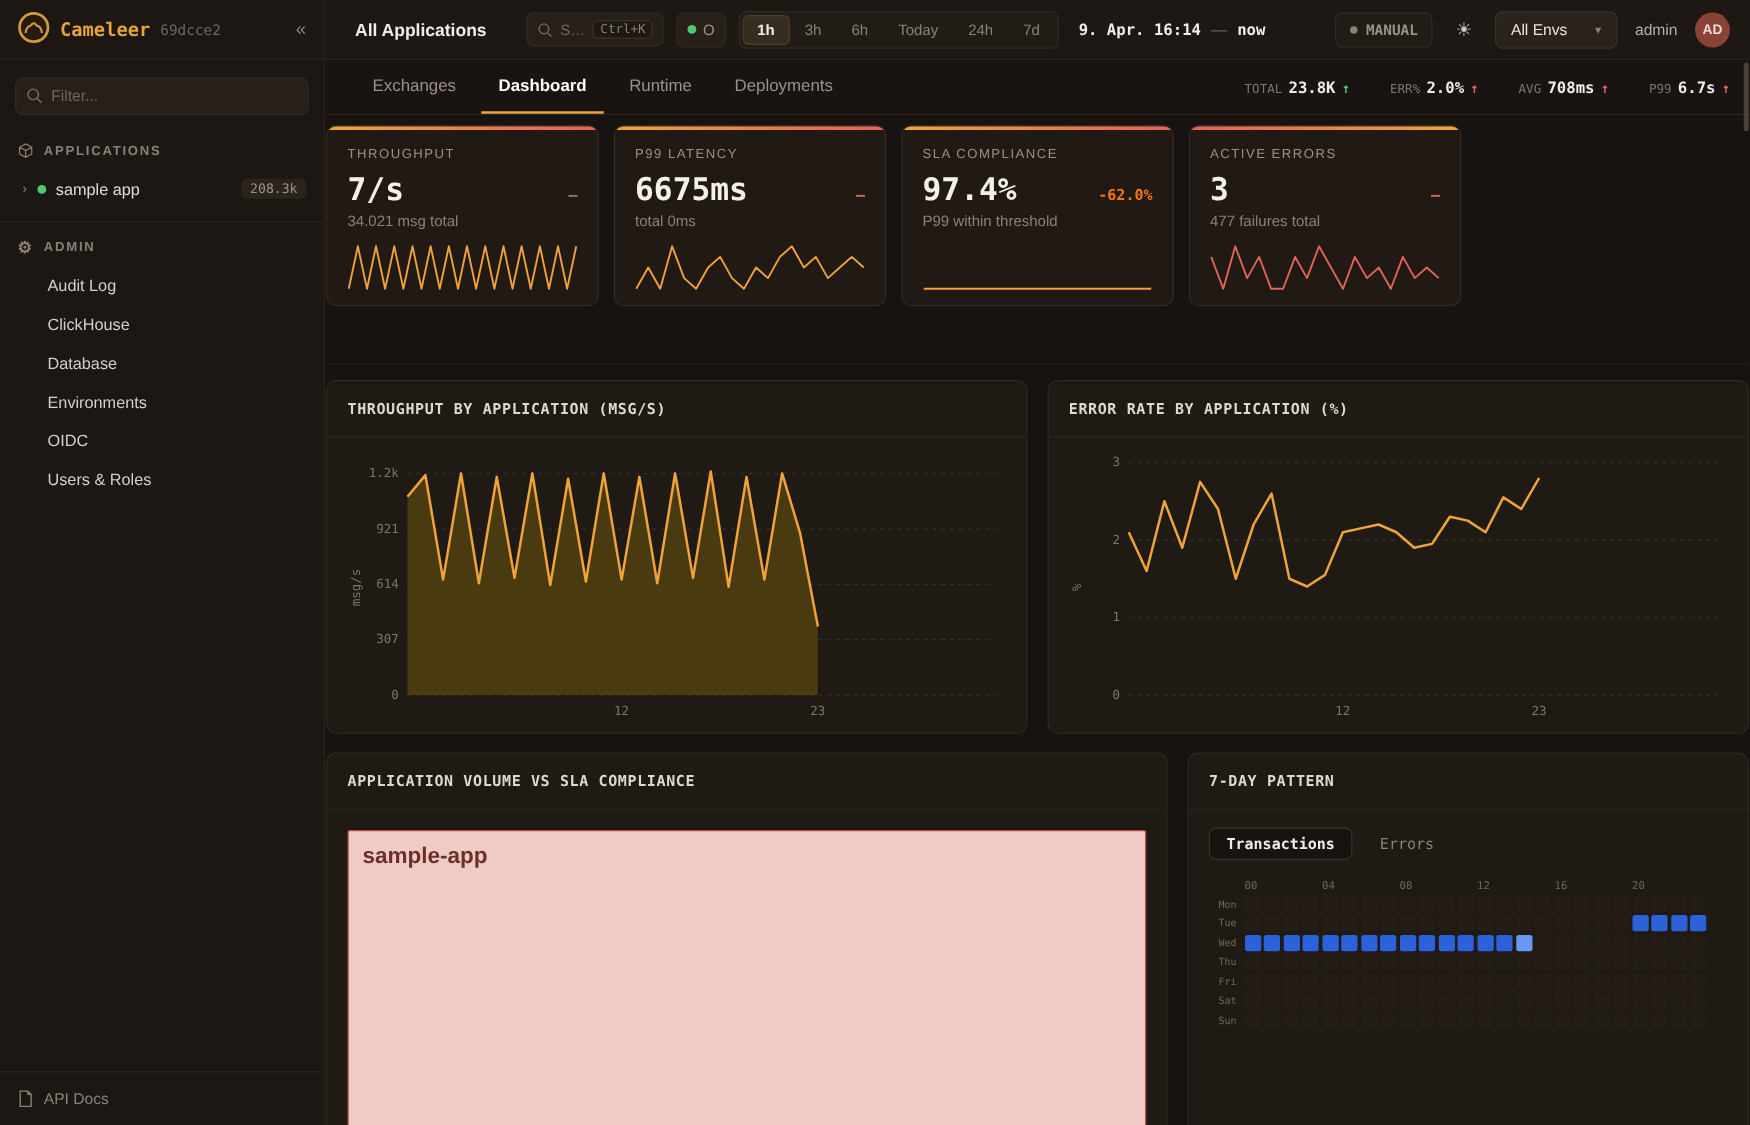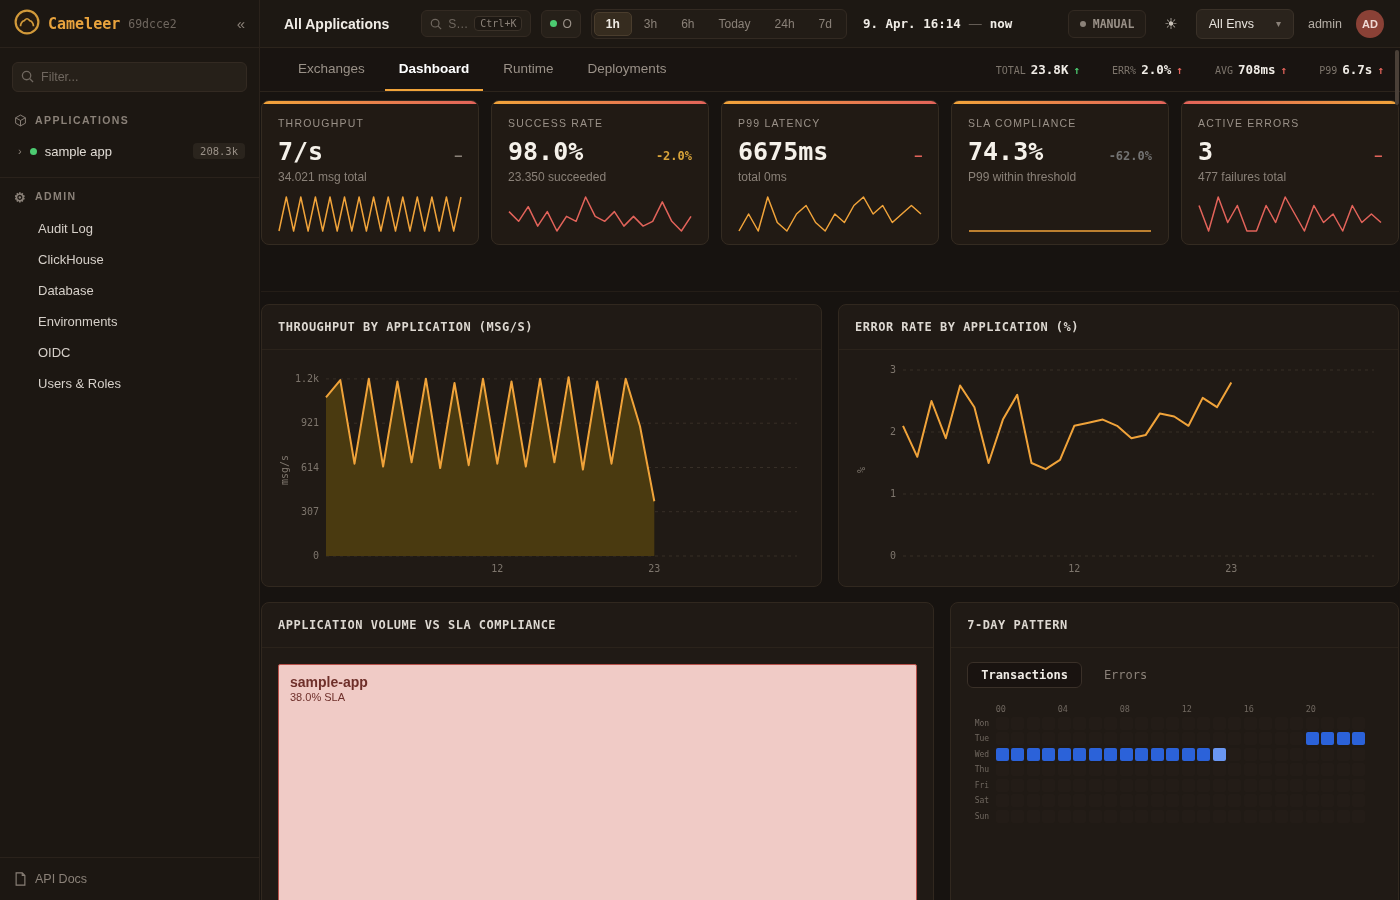--- a/index.html
+++ b/index.html
@@ -11,21 +11,21 @@
   
   .sidebar { width:260px; flex:none; background:#1c1712; border-right:1px solid #2a221b; display:flex; flex-direction:column; }
   .sb-head { height:48px; display:flex; align-items:center; gap:8px; padding:0 14px; border-bottom:1px solid #2a221b; }
   .logo-text { font-family:"DejaVu Sans Mono",monospace; font-weight:bold; font-size:15px; color:#e8a33d; }
   .logo-ver { font-family:"DejaVu Sans Mono",monospace; font-size:11.5px; color:#6f675f; }
   .collapse { margin-left:auto; color:#8a8178; font-size:15px; cursor:pointer; }
   .filter-wrap { margin:14px 12px 10px; position:relative; }
   .filter-wrap svg { position:absolute; left:9px; top:8px; }
   .filter-input { width:100%; background:#262019; border:1px solid #332a22; border-radius:6px; padding:7px 10px 7px 28px; color:#cfc9c2; font-size:12.5px; outline:none; }
   .filter-input::placeholder { color:#6f675f; }
-  .section-head { display:flex; align-items:flex-start; gap:8px; padding:12px 14px 8px; color:#8a8178; font-size:10.5px; font-weight:bold; letter-spacing:1.4px; }
+  .section-head { display:flex; align-items:center; gap:8px; padding:12px 14px 8px; color:#8a8178; font-size:10.5px; font-weight:bold; letter-spacing:1.4px; }
   .app-item { display:flex; align-items:center; gap:8px; padding:8px 14px 8px 18px; cursor:pointer; }
   .chev { color:#8a8178; font-size:11px; }
   .dot-green { width:7px; height:7px; border-radius:50%; background:#4ccb71; flex:none; }
   .app-item-label { font-size:13px; color:#e0dbd4; }
   .badge { margin-left:auto; background:#2a241d; border-radius:4px; padding:2px 7px; font-family:"DejaVu Sans Mono",monospace; font-size:10.5px; color:#9a9188; }
   .sb-div { border-bottom:1px solid #2a221b; margin:10px 0 0; }
   .admin-item { padding:8px 14px 8px 38px; color:#d5cfc8; font-size:13px; cursor:pointer; }
   .sb-foot { margin-top:auto; border-top:1px solid #2a221b; padding:14px; display:flex; align-items:center; gap:8px; color:#8a8178; font-size:12.5px; }
 
   
@@ -82,21 +82,21 @@
   
   .charts-row { display:grid; grid-template-columns:1fr 1fr; gap:16px; margin-top:12px; }
   .panel { background:#201a15; border:1px solid #31281f; border-radius:8px; overflow:hidden; display:flex; flex-direction:column; }
   .panel-head { padding:15px 16px; border-bottom:1px solid #2b231b; font-family:"DejaVu Sans Mono",monospace; font-weight:bold; font-size:12px; color:#ddd8d1; letter-spacing:0.5px; }
   .panel-body { padding:12px 16px 8px; flex:1; }
   .chart-box { height:216px; width:100%; }
 
   .bottom-row { display:grid; grid-template-columns:3fr 2fr; gap:16px; margin-top:15px; height:430px; }
   .treemap-body { padding:16px; height:calc(100% - 48px); }
   .treemap-cell { width:100%; height:100%; border:1px solid #b8514a; border-radius:2px; padding:9px 11px; }
-  .tm-name { font-weight:bold; font-size:14px; }
+  .tm-name { font-weight:bold; font-size:18px; }
   .tm-sla { font-size:11px; margin-top:1px; }
 
   .pattern-body { padding:14px 16px; }
   .toggle-row { display:flex; gap:8px; margin-bottom:16px; }
   .toggle { font-family:"DejaVu Sans Mono",monospace; font-size:12px; padding:5px 13px; border-radius:6px; color:#8a8178; border:1px solid transparent; cursor:pointer; }
   .toggle.active { background:#191310; border-color:#3a3028; color:#f0ece6; font-weight:bold; }
 
   .hm-grid { display:grid; grid-template-columns:26px repeat(24,13px); gap:2.5px; align-items:center; }
   .hm-corner {}
   .hm-hour { grid-column:span 4; font-family:"DejaVu Sans Mono",monospace; font-size:8.5px; color:#6f675f; }
@@ -257,48 +257,36 @@
             <span class="kpi-value">7/s</span>
             <span class="kpi-delta" style="color: rgb(138, 129, 120);">–</span>
           </div>
           <div class="kpi-sub">34.021 msg total</div>
           <div class="kpi-spark"><svg width="184" height="40">
                 <polyline points="1.0,37.0 8.3,3.0 15.6,37.0 22.8,3.0 30.1,37.0 37.4,3.0 44.7,37.0 52.0,3.0 59.2,37.0 66.5,3.0 73.8,37.0 81.1,3.0 88.4,37.0 95.6,3.0 102.9,37.0 110.2,3.0 117.5,37.0 124.8,3.0 132.0,37.0 139.3,3.0 146.6,37.0 153.9,3.0 161.2,37.0 168.4,3.0 175.7,37.0 183.0,3.0" fill="none" stroke="#f0a33a" stroke-width="1.5" stroke-linejoin="round"></polyline>
               </svg></div>
         </div>
         <div class="kpi-card">
           <div class="kpi-topbar" style="background: linear-gradient(90deg, rgb(240, 163, 58), rgb(226, 99, 90));"></div>
-          <div class="kpi-title">SUCCESS RATE</div>
-          <div class="kpi-value-row">
-            <span class="kpi-value">98.0%</span>
-            <span class="kpi-delta" style="color: rgb(217, 164, 58);">-2.0%</span>
-          </div>
-          <div class="kpi-sub">23.350 succeeded</div>
-          <div class="kpi-spark"><svg width="184" height="40">
-                <polyline points="1.0,17.6 10.6,27.3 20.2,12.7 29.7,32.1 39.3,17.6 48.9,37.0 58.5,22.4 68.1,27.3 77.6,3.0 87.2,22.4 96.8,27.3 106.4,17.6 115.9,32.1 125.5,22.4 135.1,32.1 144.7,27.3 154.3,7.9 163.8,27.3 173.4,37.0 183.0,22.4" fill="none" stroke="#e2635a" stroke-width="1.5" stroke-linejoin="round"></polyline>
-              </svg></div>
-        </div>
-        <div class="kpi-card">
-          <div class="kpi-topbar" style="background: linear-gradient(90deg, rgb(240, 163, 58), rgb(226, 99, 90));"></div>
           <div class="kpi-title">P99 LATENCY</div>
           <div class="kpi-value-row">
             <span class="kpi-value">6675ms</span>
             <span class="kpi-delta" style="color: rgb(226, 99, 90);">–</span>
           </div>
           <div class="kpi-sub">total 0ms</div>
           <div class="kpi-spark"><svg width="184" height="40">
                 <polyline points="1.0,37.0 10.6,20.0 20.2,37.0 29.7,3.0 39.3,28.5 48.9,37.0 58.5,20.0 68.1,11.5 77.6,28.5 87.2,37.0 96.8,20.0 106.4,28.5 115.9,11.5 125.5,3.0 135.1,20.0 144.7,11.5 154.3,28.5 163.8,20.0 173.4,11.5 183.0,20.0" fill="none" stroke="#f0a33a" stroke-width="1.5" stroke-linejoin="round"></polyline>
               </svg></div>
         </div>
         <div class="kpi-card">
           <div class="kpi-topbar" style="background: linear-gradient(90deg, rgb(240, 163, 58), rgb(226, 99, 90));"></div>
           <div class="kpi-title">SLA COMPLIANCE</div>
           <div class="kpi-value-row">
-            <span class="kpi-value">74.3%</span>
-            <span class="kpi-delta" style="color: #737373;">-62.0%</span>
+            <span class="kpi-value">97.4%</span>
+            <span class="kpi-delta" style="color: #f97316;">-62.0%</span>
           </div>
           <div class="kpi-sub">P99 within threshold</div>
           <div class="kpi-spark"><svg width="184" height="40">
                 <polyline points="1.0,37.0 17.5,37.0 34.1,37.0 50.6,37.0 67.2,37.0 83.7,37.0 100.3,37.0 116.8,37.0 133.4,37.0 149.9,37.0 166.5,37.0 183.0,37.0" fill="none" stroke="#f0a33a" stroke-width="1.5" stroke-linejoin="round"></polyline>
               </svg></div>
         </div>
         <div class="kpi-card">
           <div class="kpi-topbar" style="background: linear-gradient(90deg, rgb(226, 99, 90), rgb(240, 163, 58));"></div>
           <div class="kpi-title">ACTIVE ERRORS</div>
           <div class="kpi-value-row">
@@ -357,21 +345,20 @@
           </div>
         </div>
       </div>
 
       <div class="bottom-row">
         <div class="panel">
           <div class="panel-head">APPLICATION VOLUME VS SLA COMPLIANCE</div>
           <div class="treemap-body">
             <div class="treemap-cell" style="background: rgb(240, 203, 198); border-color: rgb(184, 81, 74); color: rgb(110, 47, 42);">
               <div class="tm-name">sample-app</div>
-              <div class="tm-sla">38.0% SLA</div>
             </div>
           </div>
         </div>
         <div class="panel">
           <div class="panel-head">7-DAY PATTERN</div>
           <div class="pattern-body">
             <div class="toggle-row">
               <div class="toggle active">Transactions</div>
               <div class="toggle">Errors</div>
             </div>

